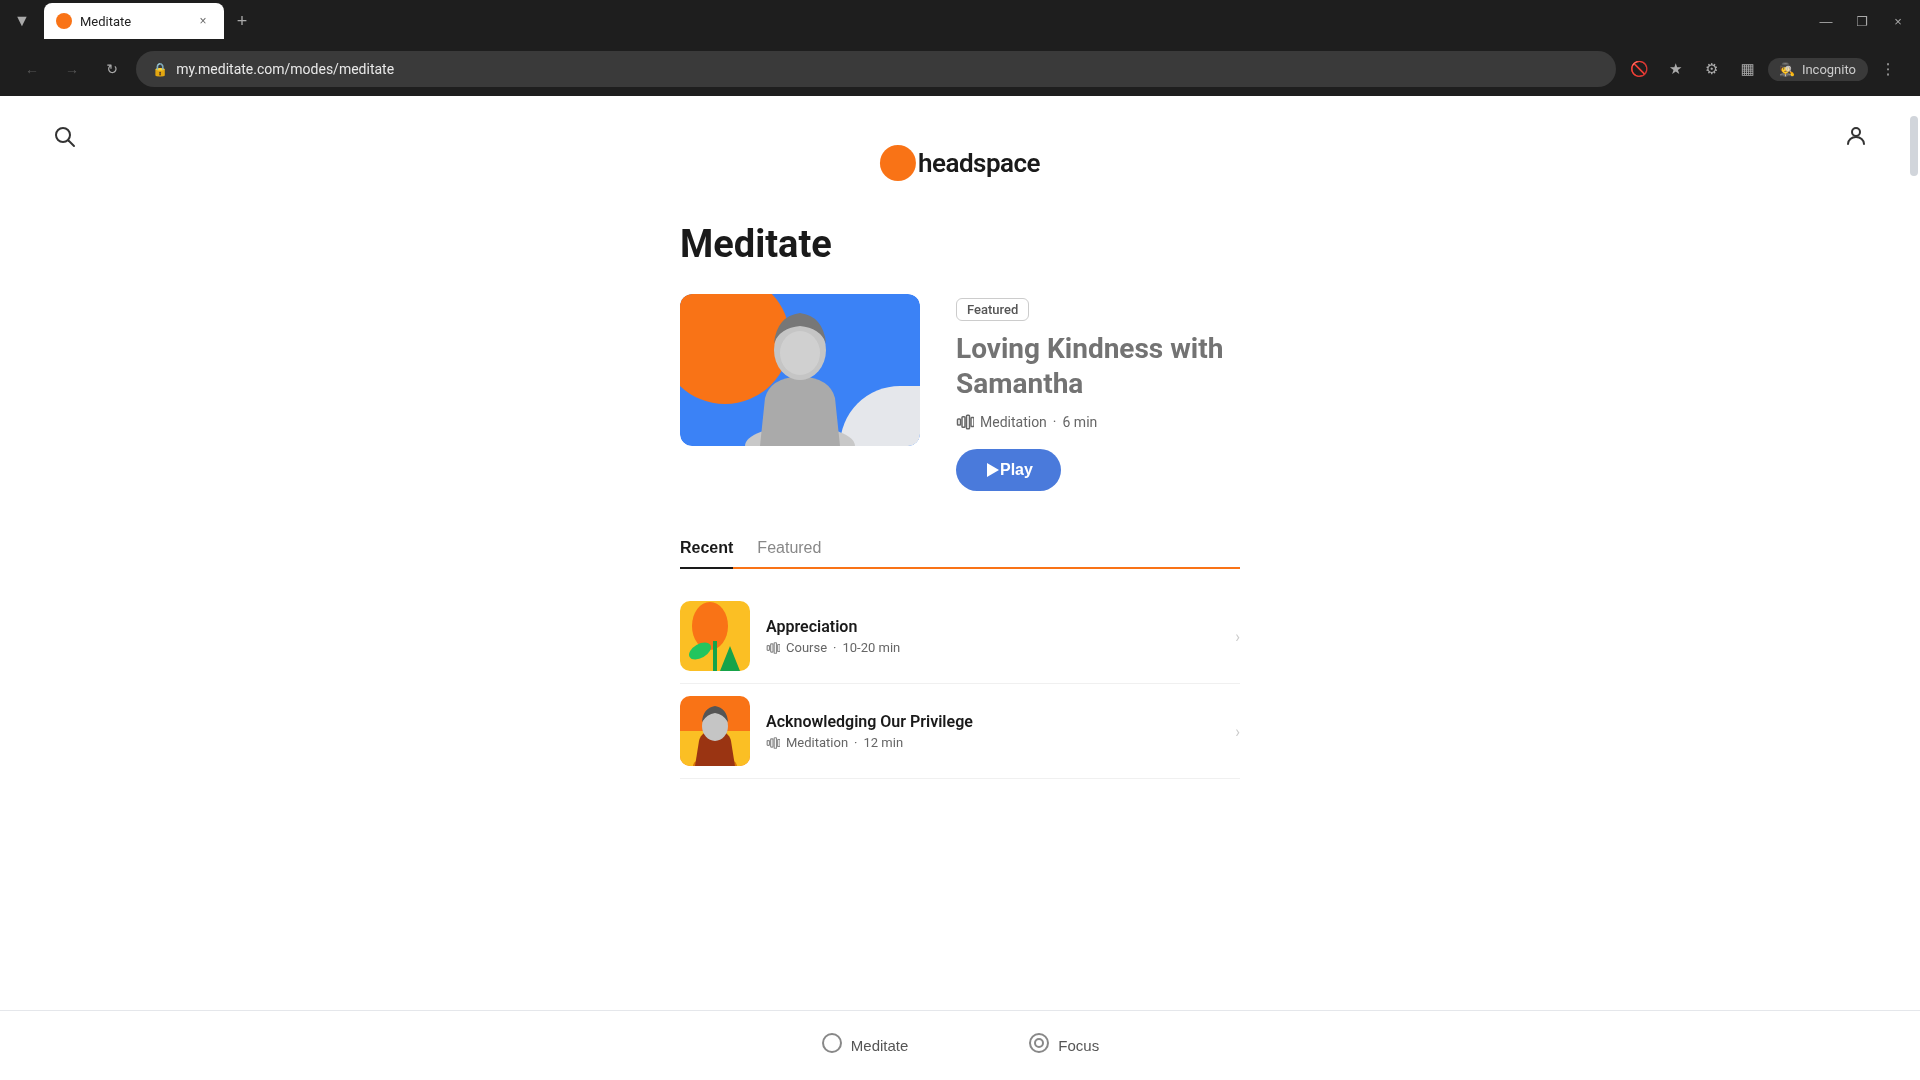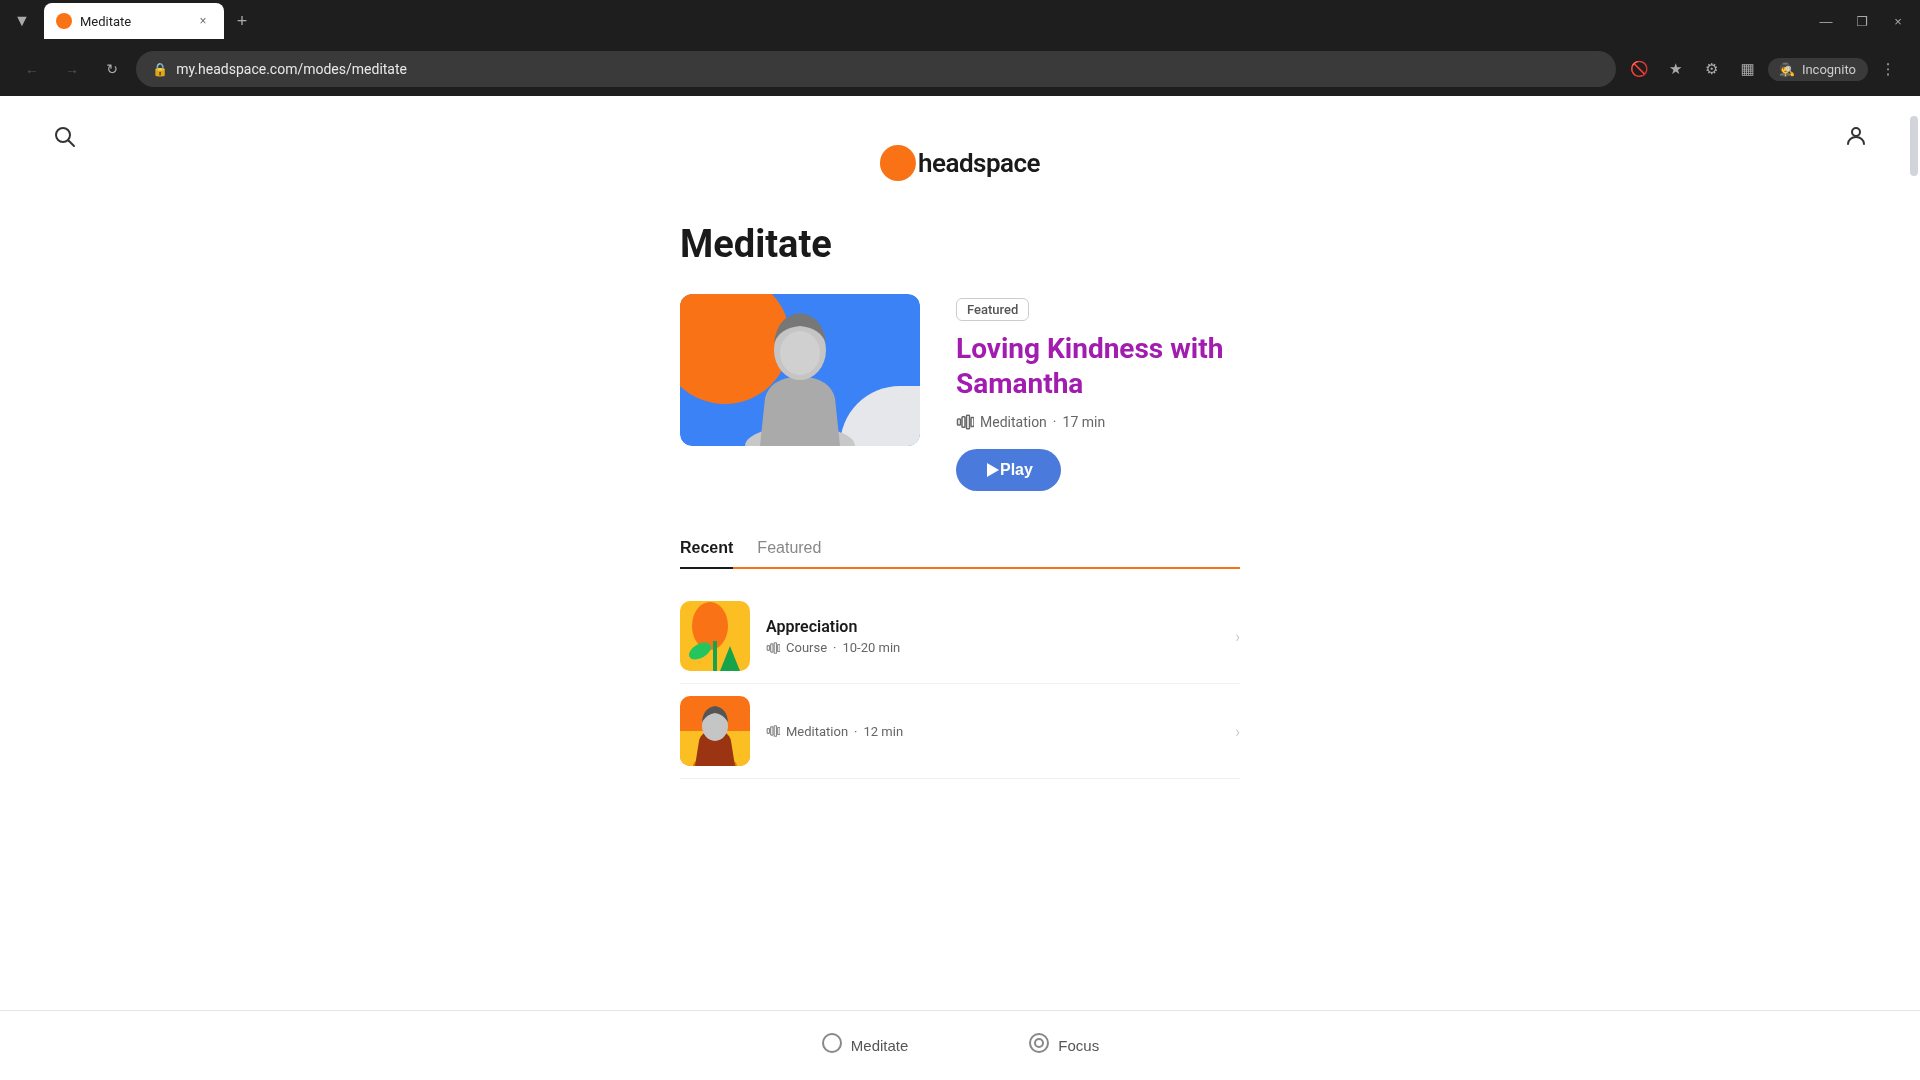--- a/index.html
+++ b/index.html
@@ -305,21 +305,21 @@
       padding: 3px 10px;
       font-size: 13px;
       color: #555;
       margin-bottom: 10px;
       font-weight: 500;
     }
 
     .featured-title {
       font-size: 28px;
       font-weight: 700;
-      color: #a21caf;
+      color: #737373;
       line-height: 1.25;
       margin-bottom: 12px;
     }
 
     .featured-meta {
       display: flex;
       align-items: center;
       gap: 6px;
       color: #666;
       font-size: 14px;
@@ -491,21 +491,21 @@
     </div>
   </div>
 
   <div class="address-bar-row">
     <button class="nav-btn disabled">←</button>
     <button class="nav-btn disabled">→</button>
     <button class="nav-btn">↻</button>
 
     <div class="address-bar">
       <span class="address-lock">🔒</span>
-      <span class="address-text">my.headspace.com/modes/meditate</span>
+      <span class="address-text">my.meditate.com/modes/meditate</span>
     </div>
 
     <div class="toolbar-icons">
       <button class="toolbar-icon-btn">🚫</button>
       <button class="toolbar-icon-btn">★</button>
       <button class="toolbar-icon-btn">⚙</button>
       <button class="toolbar-icon-btn">▦</button>
       <div class="incognito-badge">
         <span>🕵</span>
         <span>Incognito</span>
@@ -580,21 +580,21 @@
           <h2 class="featured-title">Loving Kindness with Samantha</h2>
           <div class="featured-meta">
             <svg width="18" height="18" viewBox="0 0 24 24" fill="none" stroke="#666" stroke-width="2">
               <rect x="2" y="8" width="4" height="8" rx="1"></rect>
               <rect x="8" y="5" width="4" height="14" rx="1"></rect>
               <rect x="14" y="3" width="4" height="18" rx="1"></rect>
               <rect x="20" y="6" width="4" height="12" rx="1"></rect>
             </svg>
             <span>Meditation</span>
             <span>·</span>
-            <span>17 min</span>
+            <span>6 min</span>
           </div>
           <button class="play-btn">
             <svg width="16" height="16" viewBox="0 0 16 16" fill="white">
               <polygon points="3,1 15,8 3,15"></polygon>
             </svg>
             <span>Play</span>
           </button>
         </div>
       </div>
 
@@ -644,20 +644,21 @@
             <div style="position:absolute;bottom:0;left:0;width:100%;height:50%;background:#fbbf24;"></div>
             <svg style="position:absolute;bottom:0;left:50%;transform:translateX(-50%);" width="60" height="70" viewBox="0 0 60 70">
               <ellipse cx="30" cy="70" rx="22" ry="10" fill="#d97706"></ellipse>
               <path d="M14 45 Q16 35 30 34 Q44 35 46 45 L50 70 L10 70 Z" fill="#9a3412"></path>
               <ellipse cx="30" cy="30" rx="13" ry="15" fill="#c5c5c5"></ellipse>
               <path d="M17 26 Q18 12 30 10 Q42 12 43 26 Q38 18 30 17 Q22 18 17 26Z" fill="#555"></path>
             </svg>
           </div>
         </div>
         <div class="list-info">
+          <div class="list-title">Acknowledging Our Privilege</div>
           <div class="list-meta">
             <svg width="14" height="14" viewBox="0 0 24 24" fill="none" stroke="#888" stroke-width="2">
               <rect x="2" y="8" width="4" height="8" rx="1"></rect>
               <rect x="8" y="5" width="4" height="14" rx="1"></rect>
               <rect x="14" y="3" width="4" height="18" rx="1"></rect>
               <rect x="20" y="6" width="4" height="12" rx="1"></rect>
             </svg>
             <span>Meditation</span>
             <span>·</span>
             <span>12 min</span>

